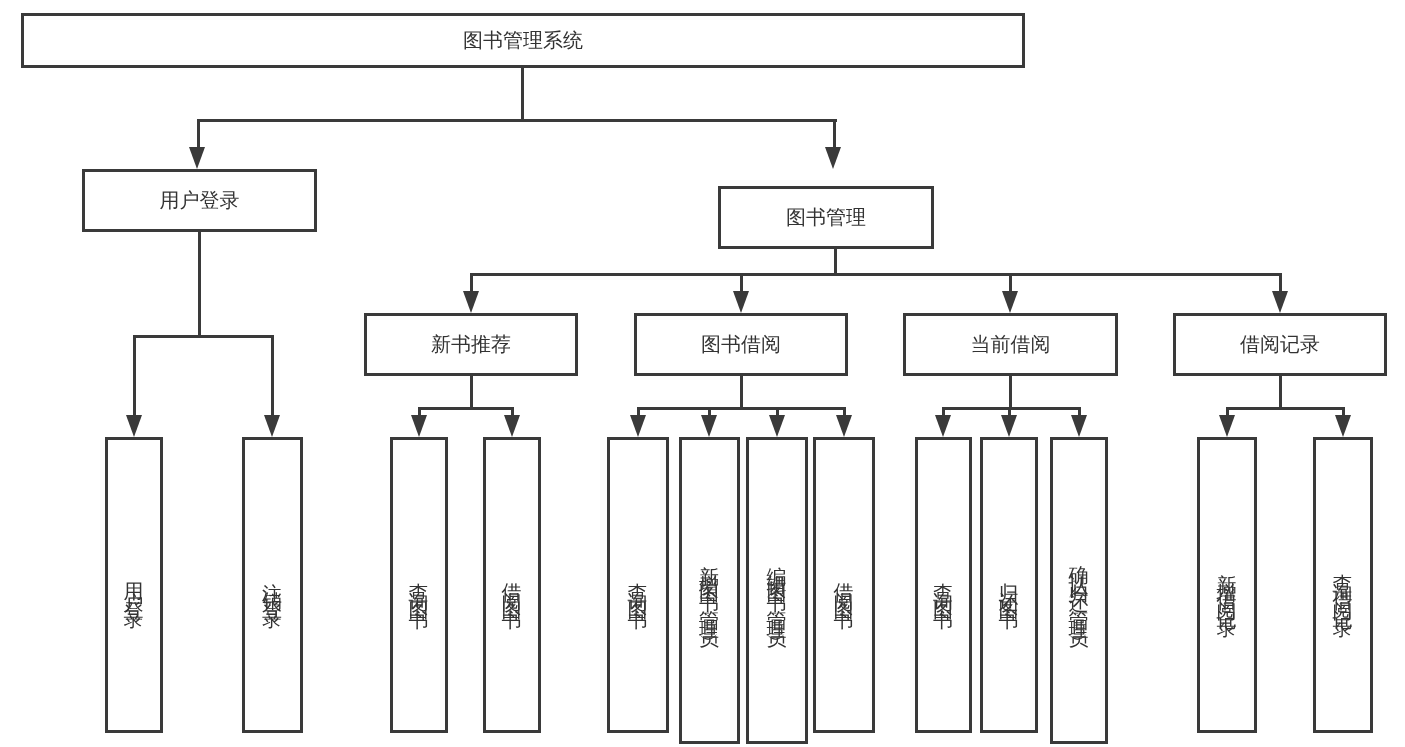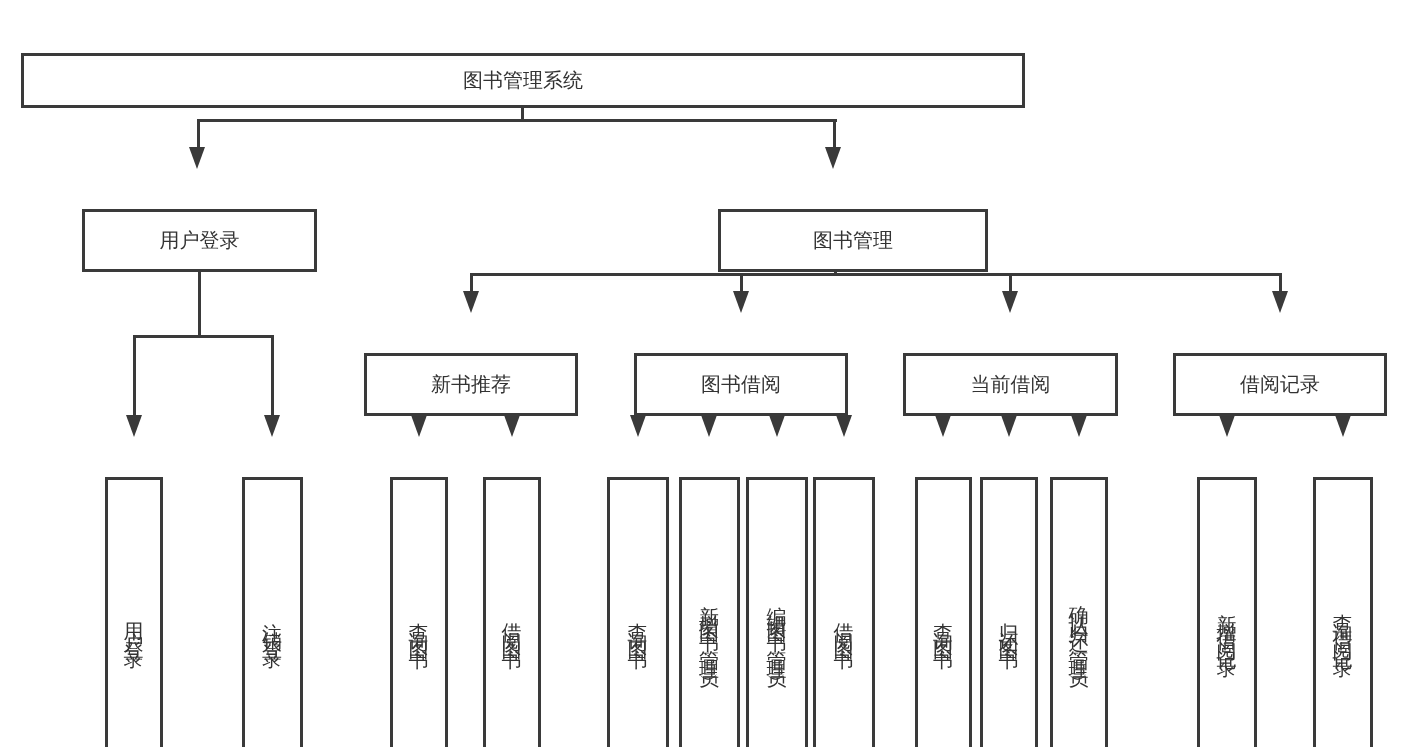--- a/index.html
+++ b/index.html
@@ -4,21 +4,21 @@
 <style>
   html,body { margin:0; padding:0; background:#ffffff; }
   .canvas {
     position:relative; width:1405px; height:747px; background:#ffffff;
     font-family:"Liberation Sans","DejaVu Sans",sans-serif; overflow:hidden;
   }
   .node {
     position:absolute; box-sizing:border-box;
     border:3px solid #3a3a3a; background:#ffffff;
     display:flex; align-items:center; justify-content:center;
-    color:#333333; font-size:20px; z-index:2;margin-top:40px;
+    color:#333333; font-size:20px; z-index:2;
   }
   .node .lbl { white-space:nowrap; }
   .leaf .lbl {
     writing-mode:vertical-rl; text-orientation:mixed;
     letter-spacing:9px; line-height:1;
   }
   .hline,.vline { position:absolute; background:#3a3a3a; z-index:1; }
   .hline { height:3px; }
   .vline { width:3px; }
   .arrowhead {
@@ -43,21 +43,21 @@
   <div class="vline" style="left:521px; top:68px;  height:54px;"></div>
   <div class="hline" style="left:197px; top:119px; width:640px;"></div>
   <div class="vline" style="left:197px; top:119px; height:30px;"></div>
   <div class="arrowhead" style="left:189px; top:147px;"></div>
   <div class="vline" style="left:833px; top:119px; height:30px;"></div>
   <div class="arrowhead" style="left:825px; top:147px;"></div>
 
   <div class="node" style="left:82px; top:169px; width:235px; height:63px;">
     <span class="lbl">用户登录</span>
   </div>
-  <div class="node" style="left:718px; top:169px; width:270px; height:63px;justify-content:center;">
+  <div class="node" style="left:718px; top:186px; width:216px; height:63px;justify-content:center;">
     <span class="lbl">图书管理</span>
   </div>
 
   <div class="vline" style="left:198px;  top:232px; height:106px;"></div>
   <div class="hline" style="left:133px;  top:335px; width:141px;"></div>
   <div class="vline" style="left:133px;  top:335px; height:82px;"></div>
   <div class="arrowhead" style="left:126px; top:415px;"></div>
   <div class="vline" style="left:271px;  top:335px; height:82px;"></div>
   <div class="arrowhead" style="left:264px; top:415px;"></div>
 

